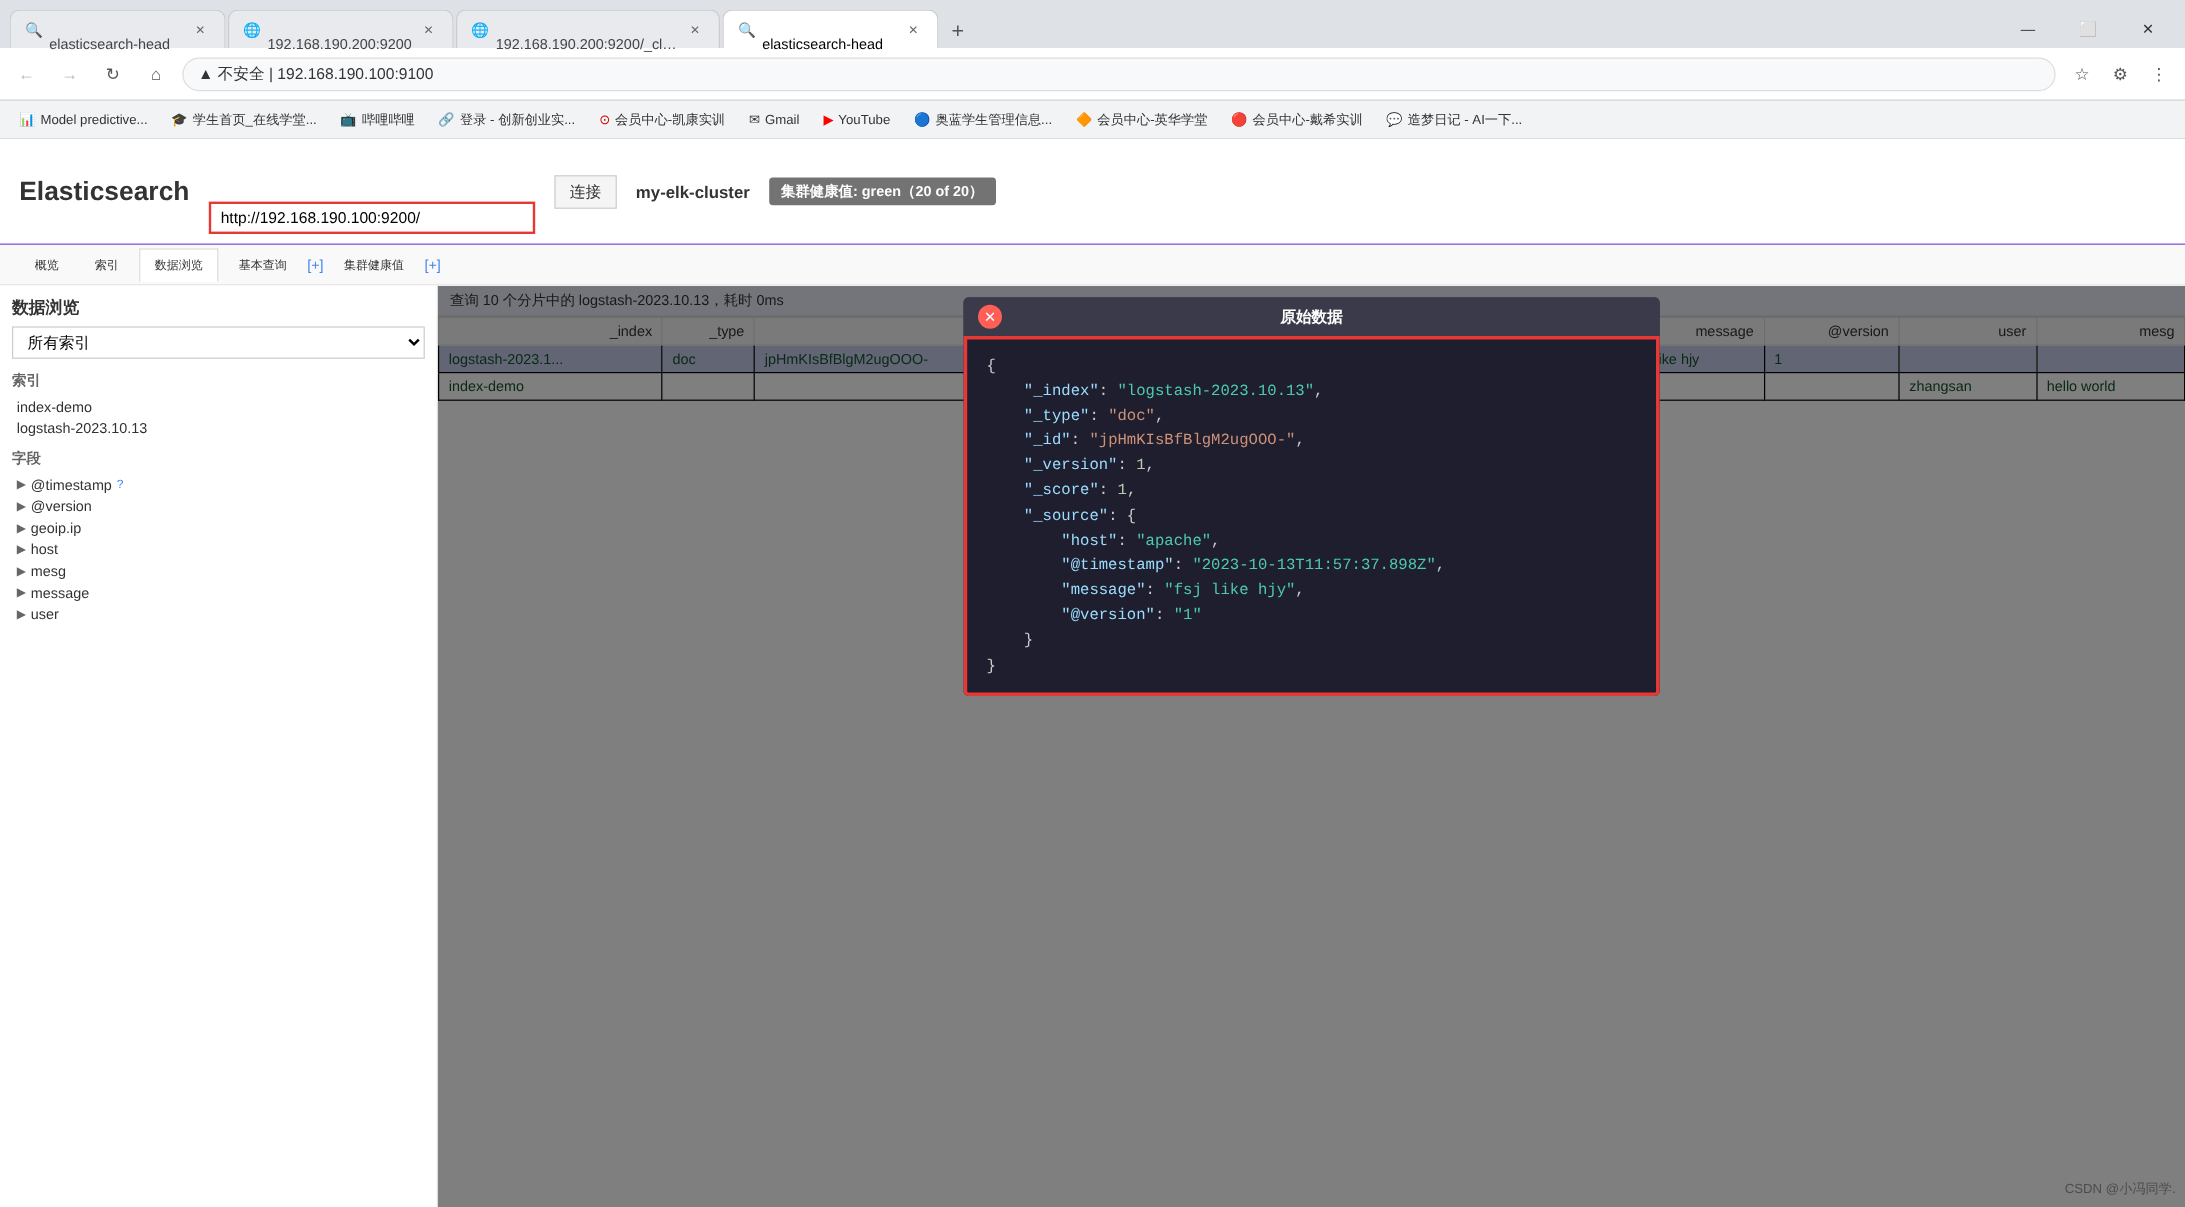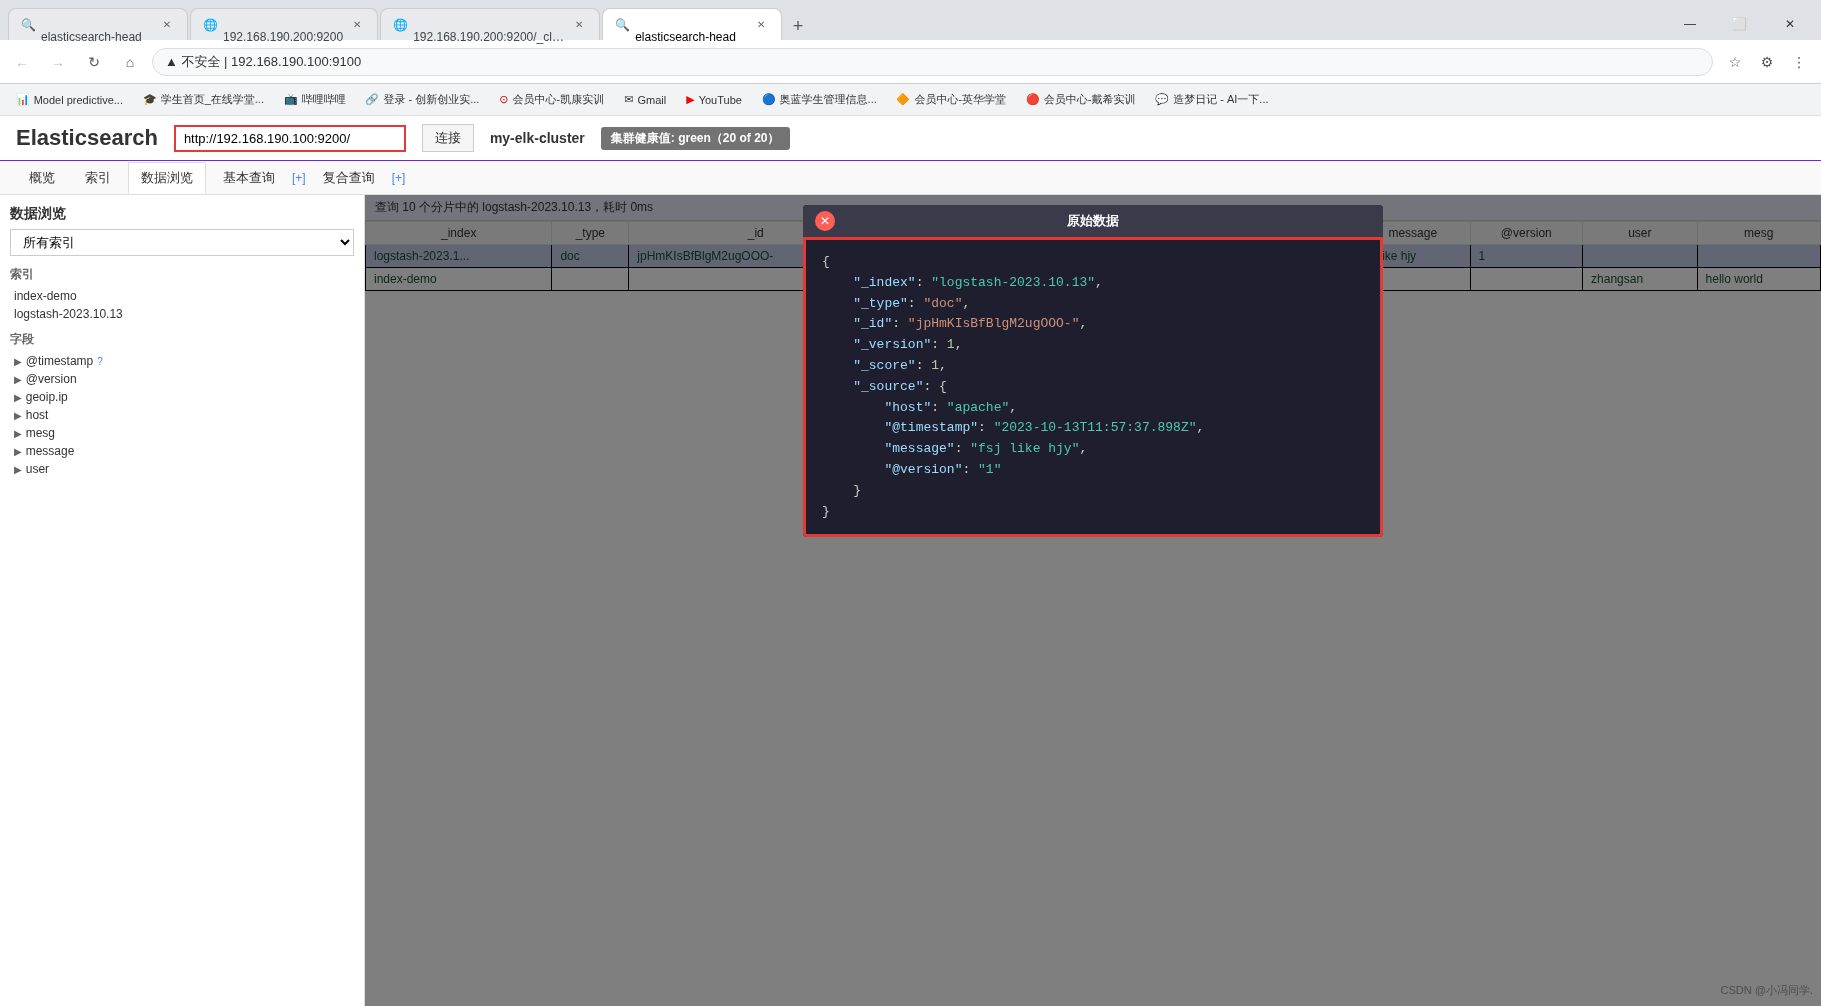--- a/index.html
+++ b/index.html
@@ -172,22 +172,23 @@
     }
     .es-logo {
       font-size: 22px;
       font-weight: bold;
       color: #333;
     }
     .es-url-input {
       border: 2px solid #e53935;
       padding: 4px 8px;
       font-size: 13px;
-      width: 232px;
+      width: 272px;
       outline: none;
+      margin-top: 44px;
     }
     .es-connect-btn {
       background: #f5f5f5;
       border: 1px solid #ccc;
       padding: 4px 12px;
       cursor: pointer;
       font-size: 13px;
       color: #333;
     }
     .es-cluster-name {
@@ -209,21 +210,21 @@
       display: flex;
       align-items: center;
       padding: 0 16px;
       gap: 4px;
       border-bottom: 1px solid #ddd;
       background: #f9f9f9;
       height: 34px;
     }
     .es-nav-tab {
       padding: 6px 12px;
-      font-size: 13px;
+      font-size: 10px;
       cursor: pointer;
       color: #333;
       border: 1px solid transparent;
       background: none;
     }
     .es-nav-tab.active {
       background: #fff;
       border: 1px solid #ddd;
       border-bottom: 1px solid #fff;
       color: #333;
@@ -311,21 +312,21 @@
     
     .data-table {
       width: 100%;
       border-collapse: collapse;
       font-size: 12px;
     }
     .data-table th {
       background: #f5f5f5;
       border: 1px solid #ddd;
       padding: 4px 8px;
-      text-align: center;
+      text-align: right;
       font-weight: normal;
       color: #333;
       white-space: nowrap;
       cursor: pointer;
     }
     .data-table td {
       border: 1px solid #000000;
       padding: 4px 8px;
       color: #14532d;
       white-space: nowrap;
@@ -537,21 +538,21 @@
     <span class="es-cluster-name">my-elk-cluster</span>
     <span class="es-health-badge">集群健康值: green（20 of 20）</span>
   </div>
 
   <div class="es-nav">
     <button class="es-nav-tab">概览</button>
     <button class="es-nav-tab">索引</button>
     <button class="es-nav-tab active">数据浏览</button>
     <button class="es-nav-tab">基本查询</button>
     <span class="es-nav-add">[+]</span>
-    <button class="es-nav-tab">复合查询</button>
+    <button class="es-nav-tab">集群健康值</button>
     <span class="es-nav-add">[+]</span>
   </div>
 
   <div class="es-main">
 
     <div class="es-sidebar">
       <div class="sidebar-section-title">数据浏览</div>
       <select class="sidebar-select">
         <option>所有索引</option>
       </select>

